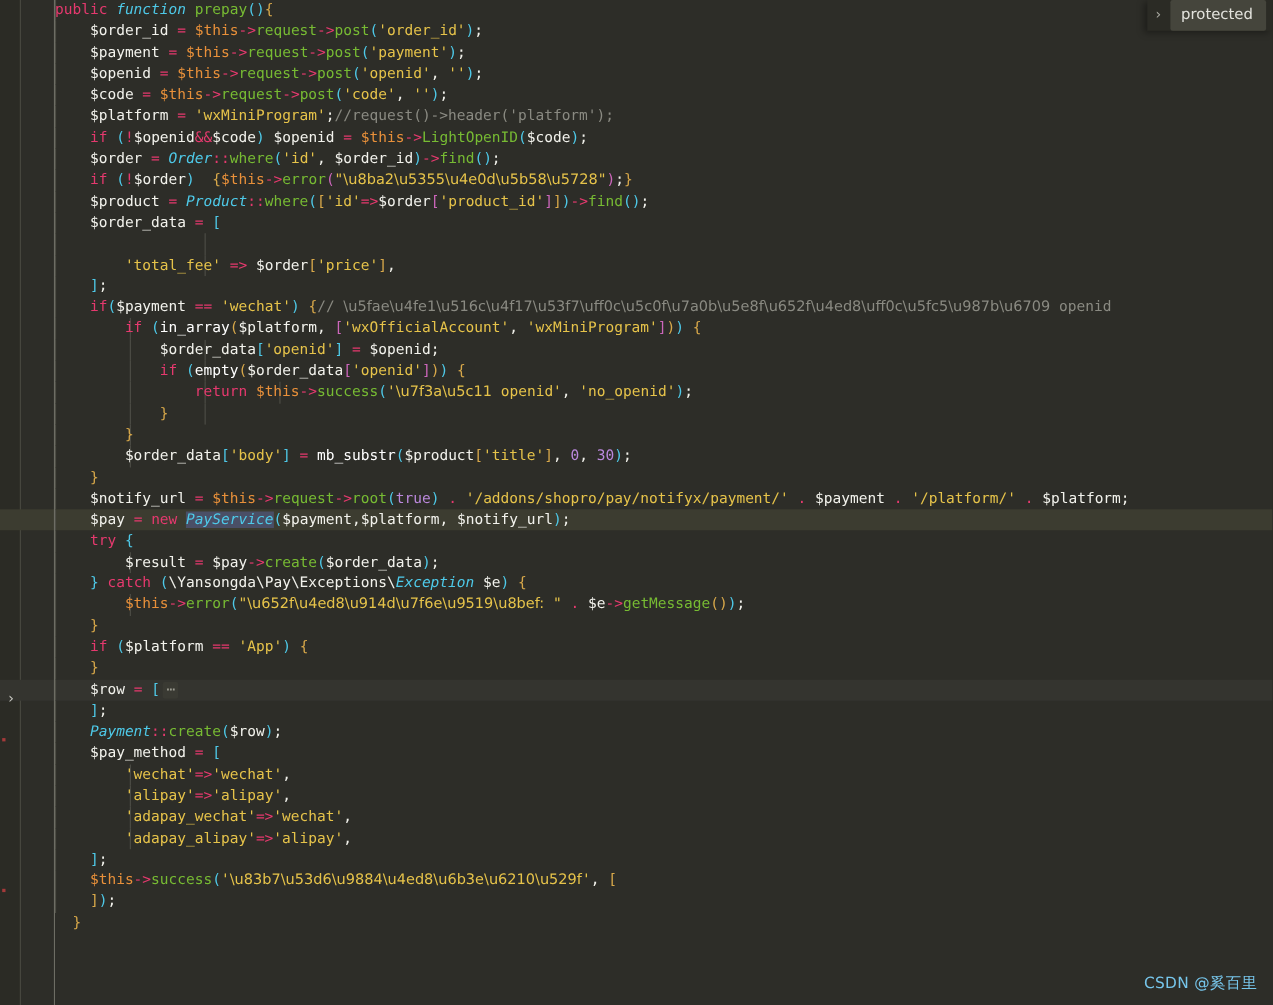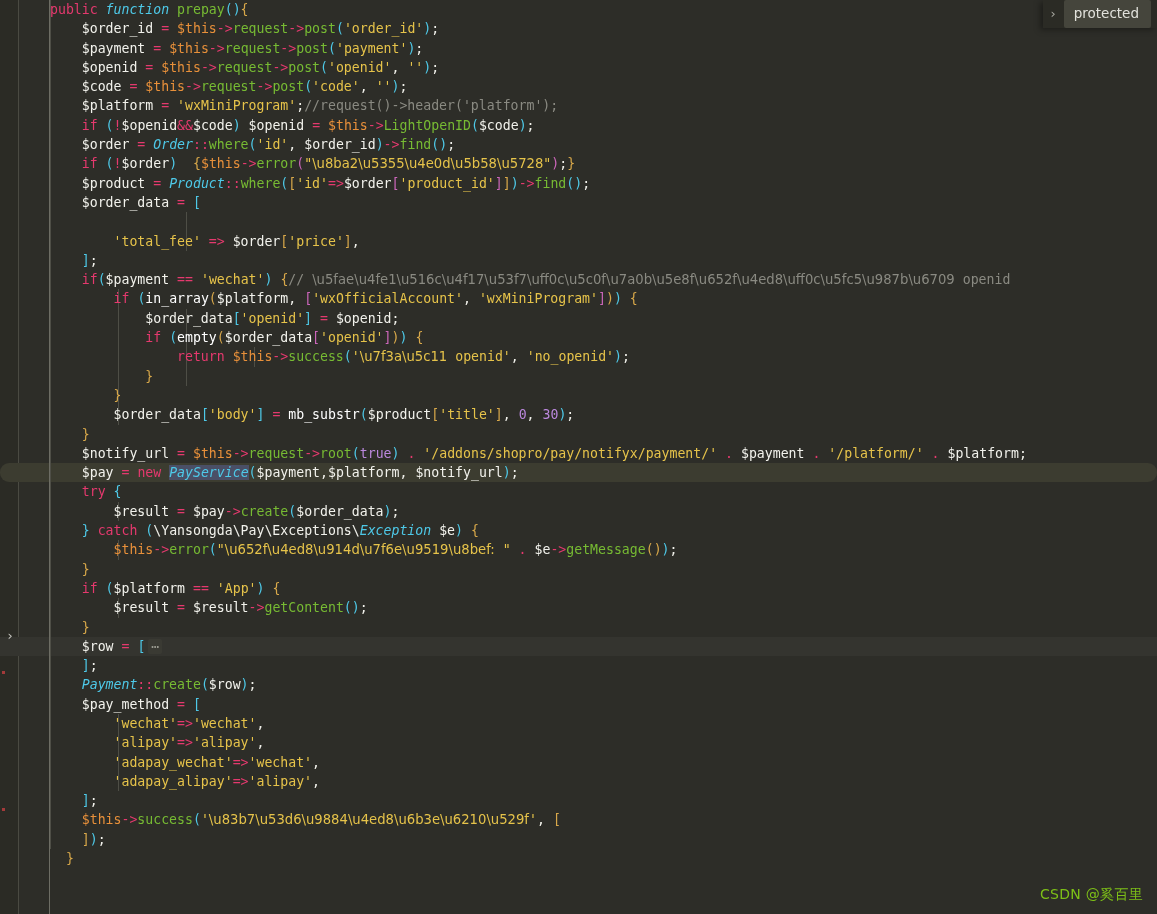--- a/index.html
+++ b/index.html
@@ -84,21 +84,20 @@
   .line {
     position: relative;
     height: 19.3px;
     line-height: 19.3px;
     white-space: pre;
     padding-left: 50px;
     box-sizing: border-box;
   }
   .line.current {
     background: #3c3c30;
-    border-radius: 9px;
   }
   .line.folded {
     background: #34342f;
   }
 
   
   .guide {
     position: absolute;
     top: 0;
     width: 1px;
@@ -166,21 +165,21 @@
     padding: 4px 12px 5px 10px;
     border-radius: 2px;
     cursor: pointer;
   }
 
   
   .watermark {
     position: absolute;
     right: 14px;
     bottom: 10px;
-    color: #84cc16;
+    color: #7dd3fc;
     font-family: "DejaVu Sans", "Liberation Sans", sans-serif;
     font-size: 14px;
     letter-spacing: 0.3px;
     z-index: 20;
     opacity: 0.92;
   }
 </style>
 </head>
 <body>
 
@@ -253,21 +252,20 @@
     <div class="line"><span class="guide" style="left:50px"></span><span class="guide" style="left:118px"></span><span class="txt">        <span class="var">$result</span> <span class="op">=</span> <span class="var">$pay</span><span class="op">-&gt;</span><span class="fn">create</span><span class="pn">(</span><span class="var">$order_data</span><span class="pn">)</span><span class="opw">;</span></span></div>
 
     <div class="line"><span class="guide" style="left:50px"></span><span class="txt">    <span class="pn">}</span> <span class="kw">catch</span> <span class="pn">(</span><span class="clsn">\Yansongda\Pay\Exceptions\</span><span class="cls">Exception</span> <span class="var">$e</span><span class="pn">)</span> <span class="pn2">{</span></span></div>
 
     <div class="line"><span class="guide" style="left:50px"></span><span class="guide" style="left:118px"></span><span class="txt">        <span class="varo">$this</span><span class="op">-&gt;</span><span class="fn">error</span><span class="pn">(</span><span class="str">"<span class="cn">\u652f\u4ed8\u914d\u7f6e\u9519\u8bef:</span> "</span> <span class="op">.</span> <span class="var">$e</span><span class="op">-&gt;</span><span class="fn">getMessage</span><span class="pn2">()</span><span class="pn">)</span><span class="opw">;</span></span></div>
 
     <div class="line"><span class="guide" style="left:50px"></span><span class="txt">    <span class="pn2">}</span></span></div>
 
     <div class="line"><span class="guide" style="left:50px"></span><span class="txt">    <span class="kw">if</span> <span class="pn">(</span><span class="var">$platform</span> <span class="op">==</span> <span class="str">'App'</span><span class="pn">)</span> <span class="pn2">{</span></span></div>
 
-    <div class="line"><span class="guide" style="left:50px"></span><span class="guide" style="left:118px"></span><span class="txt">        <span class="var">$result</span> <span class="op">=</span> <span class="var">$result</span><span class="op">-&gt;</span><span class="fn">getContent</span><span class="pn">()</span><span class="opw">;</span></span></div>
 
     <div class="line"><span class="guide" style="left:50px"></span><span class="txt">    <span class="pn2">}</span></span></div>
 
     <div class="line folded"><span class="guide" style="left:50px"></span><span class="txt">    <span class="var">$row</span> <span class="op">=</span> <span class="pn">[</span><span class="fold-ph">⋯</span></span></div>
 
     <div class="line"><span class="guide" style="left:50px"></span><span class="txt">    <span class="pn">]</span><span class="opw">;</span></span></div>
 
     <div class="line"><span class="guide" style="left:50px"></span><span class="txt">    <span class="cls">Payment</span><span class="op">::</span><span class="fn">create</span><span class="pn">(</span><span class="var">$row</span><span class="pn">)</span><span class="opw">;</span></span></div>
 
     <div class="line"><span class="guide" style="left:50px"></span><span class="txt">    <span class="var">$pay_method</span> <span class="op">=</span> <span class="pn">[</span></span></div>

